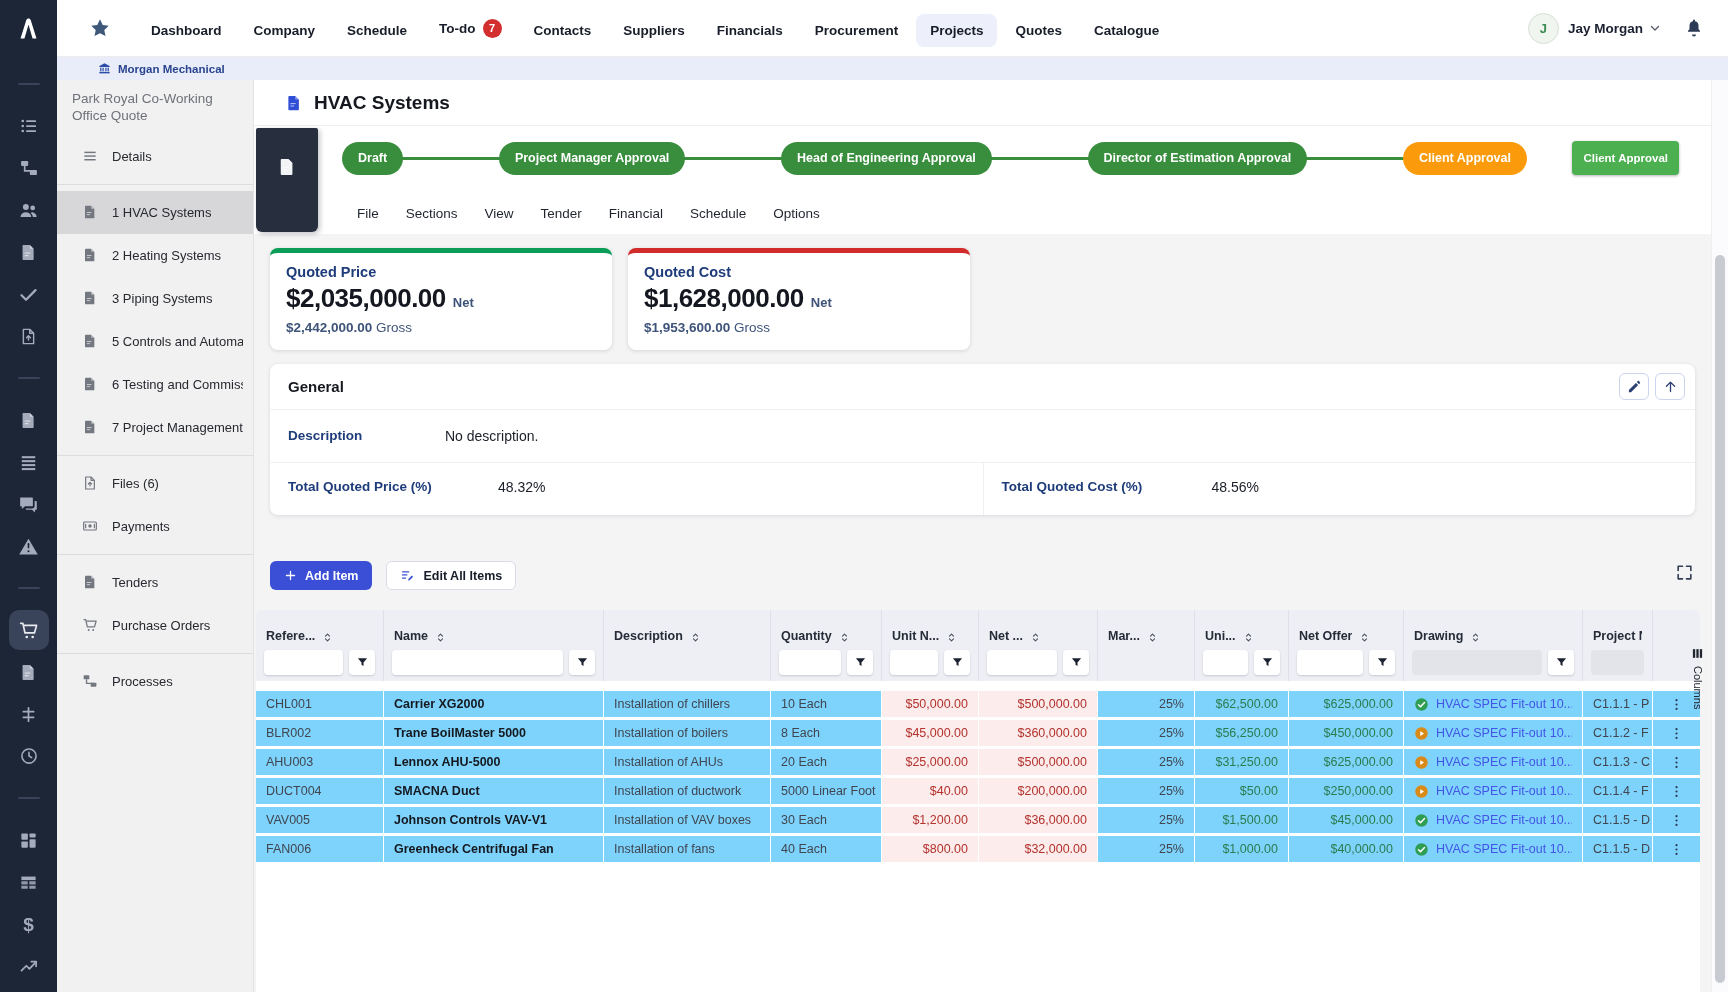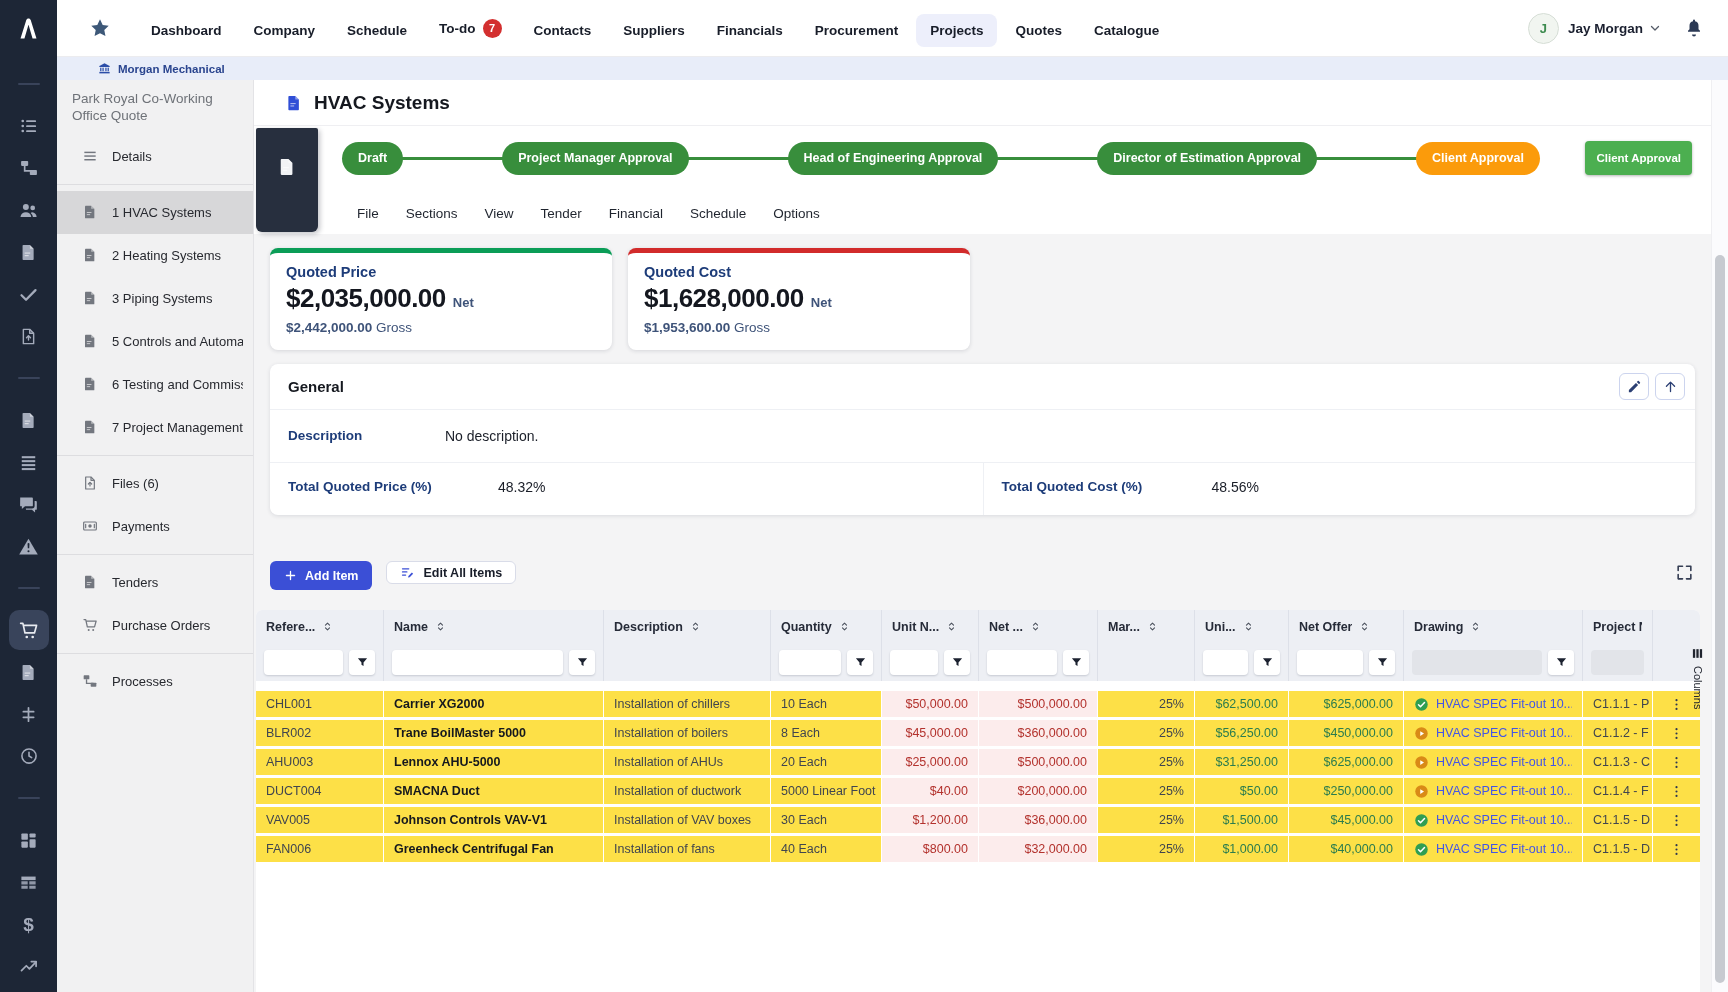--- a/index.html
+++ b/index.html
@@ -41,21 +41,21 @@
   
   .main{position:absolute;left:254px;top:80px;width:1474px;height:912px}
   .title-band{position:absolute;left:0;top:0;width:1474px;height:46px;background:#fff;border-bottom:1px solid #efeff2;display:flex;align-items:center;gap:11px;padding-left:31px}
   .doc-blue{color:#2f4ed6;display:flex}
   .doc-blue svg{width:18px;height:18px}
   .page-title{font-size:19px;font-weight:700;color:#15181f}
   .flow-band{position:absolute;left:0;top:46px;width:1474px;height:108px;background:#fff}
   .section-tab{position:absolute;left:2px;top:2px;width:62px;height:104px;background:#272f3e;border-radius:2px 2px 6px 6px;display:flex;justify-content:center;padding-top:29px;cursor:pointer;box-shadow:2px 2px 5px rgba(20,25,40,.25)}
   .tab-doc{color:#f2f3f5}
   .tab-doc svg{width:20px;height:20px}
-  .stepper{position:absolute;left:88px;right:36px;top:15px;height:34px}
+  .stepper{position:absolute;left:88px;right:49px;top:15px;height:34px}
   .stepper-line{position:absolute;left:28px;right:210px;top:50%;margin-top:-1.5px;height:3px;background:#388e3c}
   .pills{position:absolute;left:0;right:152px;top:0;bottom:0;display:flex;justify-content:space-between;align-items:center}
   .pill{position:relative;height:33px;display:flex;align-items:center;padding:0 16px;border-radius:17px;background:#388e3c;color:#fff;font-size:12.5px;font-weight:700;white-space:nowrap}
   .pill.current{background:#fb9b0b}
   .approve-btn{position:absolute;right:0;top:0;height:34px;padding:0 11px;background:#4caf50;color:#fff;border-radius:4px;font-size:11.5px;font-weight:700;cursor:pointer;box-shadow:0 1px 3px rgba(0,0,0,.3);white-space:nowrap}
   .doc-menu{position:absolute;left:103px;bottom:13px;display:flex;gap:27px}
   .menu-item{font-size:13.5px;color:#1f242e;cursor:pointer}
   
   .cards{position:absolute;left:16px;top:168px;display:flex;gap:16px}
   .card{width:342px;height:102px;background:#fff;border-radius:8px;border-top:5px solid #0b9d57;box-shadow:0 1px 4px rgba(25,35,60,.14);padding:11px 16px}
@@ -77,44 +77,44 @@
   .g-label{width:157px;flex:0 0 157px;font-size:13.5px;font-weight:700;color:#1d3c79;line-height:1.3}
   .g-value{font-size:14px;color:#1a1e28}
   .g-totals{display:grid;grid-template-columns:1fr 1fr;border-top:1px solid #eef0f4}
   .total-cell{display:flex;padding:15px 18px 19px}
   .total-cell + .total-cell{border-left:1px solid #eef0f4}
   .total-label{width:150px;flex:0 0 150px;margin-right:60px;font-size:13.5px;font-weight:700;color:#1d3c79;line-height:1.35}
   .total-value{font-size:14px;color:#1a1e28;padding-top:1px}
   
   .toolbar{position:absolute;left:16px;top:481px;display:flex;gap:14px}
   .btn-primary{height:29px;display:flex;align-items:center;gap:8px;padding:0 14px;background:#3b4fd6;color:#fff;border-radius:6px;font-size:12.5px;font-weight:700;cursor:pointer;white-space:nowrap}
-  .btn-secondary{height:23px;display:flex;align-items:center;gap:8px;padding:1px 13px;background:#fff;border:1px solid #d9dce8;border-radius:6px;font-size:12.5px;font-weight:600;color:#181d29;cursor:pointer;white-space:nowrap}
+  .btn-secondary{height:29px;display:flex;align-items:center;gap:8px;padding:1px 13px;background:#fff;border:1px solid #d9dce8;border-radius:6px;font-size:12.5px;font-weight:600;color:#181d29;cursor:pointer;white-space:nowrap}
   .btn-secondary .b-icon{color:#3b4fd6;display:flex}
   .btn-primary .b-icon{display:flex}
   .expand-btn{position:absolute;left:1421px;top:483px;color:#333c52;cursor:pointer}
   
   .table-card{position:absolute;left:2px;top:530px;width:1444px;bottom:0;background:#fff;border-radius:6px 6px 0 0;overflow:hidden}
   .tgrid{display:grid;grid-template-columns:128px 220px 167px 111px 97px 119px 97px 94px 115px 179px 70px 47px}
   .thead{background:#edeff4;height:33px}
-  .th{display:flex;align-items:center;gap:7px;padding:0 10px;font-size:12.5px;font-weight:700;color:#262b38;border-right:1px solid #dde0e8;overflow:hidden;white-space:nowrap;cursor:pointer}
+  .th{display:flex;align-items:flex-end;gap:7px;padding:0 10px;font-size:12.5px;font-weight:700;color:#262b38;border-right:1px solid #dde0e8;overflow:hidden;white-space:nowrap;cursor:pointer}
   .th:last-of-type{border-right:none}
   .th-label{overflow:hidden;white-space:nowrap}
   .sort{color:#4c525e;display:flex;flex:0 0 auto}
   .tfilter{background:#edeff4;height:38px}
   .fcell{display:flex;align-items:center;gap:6px;padding:0 8px;border-right:1px solid #dde0e8}
   .fcell:last-of-type{border-right:none}
   .f-input{display:none;height:25px;flex:1;min-width:0;border-radius:4px;background:#fff;box-shadow:0 1px 2px rgba(25,35,60,.18);padding:0 6px;font-size:12px;color:#1b2030;outline:none}
   .f-btn{display:none;width:26px;height:25px;flex:0 0 26px;background:#fff;border-radius:4px;box-shadow:0 1px 2px rgba(25,35,60,.18);align-items:center;justify-content:center;color:#1c2230;cursor:pointer}
   .fcell.input .f-input{display:block;background:#fff}
   .fcell.input .f-btn{display:flex}
   .fcell.disabled .f-input{display:block;background:#e2e4e9;box-shadow:none}
   .fcell.disabled .f-btn{display:flex}
   .fcell.disabled-nofunnel .f-input{display:block;background:#e2e4e9;box-shadow:none}
   .tbody{margin-top:10px;display:flex;flex-direction:column;gap:3px}
-  .trow{height:26px;background:#fde047;cursor:pointer}
+  .trow{height:26px;background:#7dd3fc;cursor:pointer}
   .td{display:flex;align-items:center;padding:0 10px;font-size:12.5px;color:#40454f;border-right:1px solid #fff;overflow:hidden;white-space:nowrap}
   .td:last-of-type{border-right:none}
   .c-name{font-weight:700;color:#15181e}
   .c-num{justify-content:flex-end}
   .td.pink{background:#fcecec;color:#b3322d}
   .td.green{color:#2b7c4e}
   .c-drawing{gap:7px}
   .c-drawing .ds{display:none;flex:0 0 auto}
   .c-drawing.approved .approved-ic{display:flex}
   .c-drawing.pending .pending-ic{display:flex}

